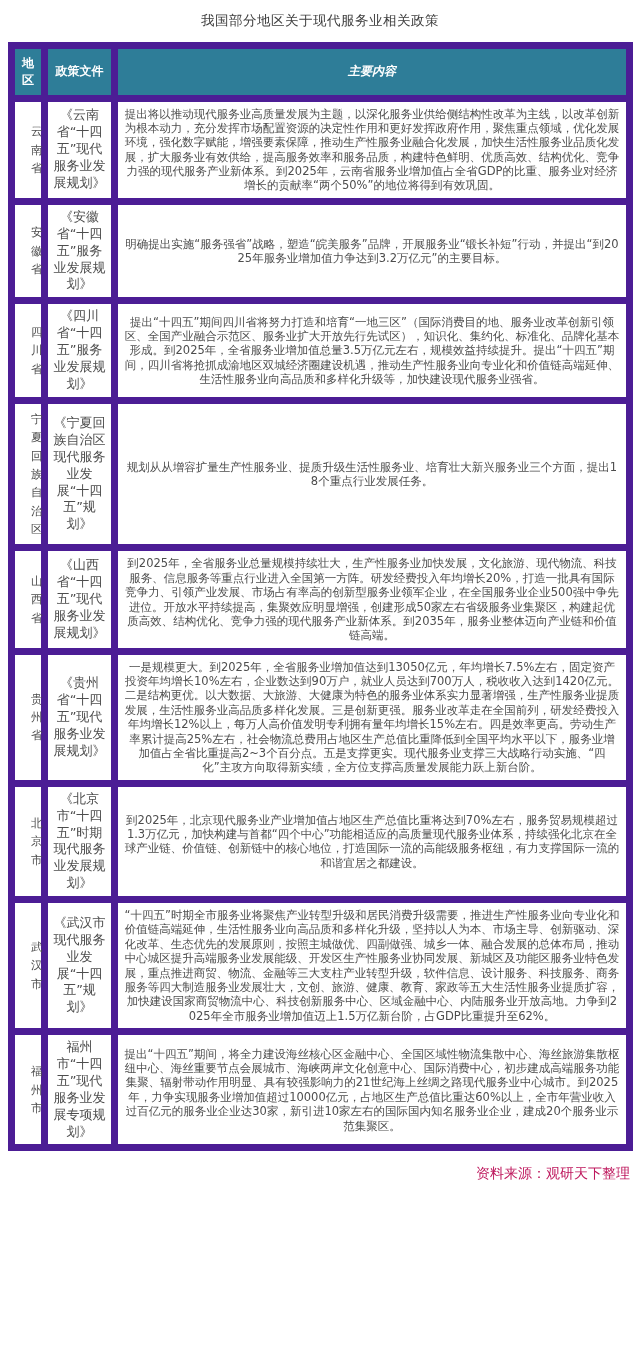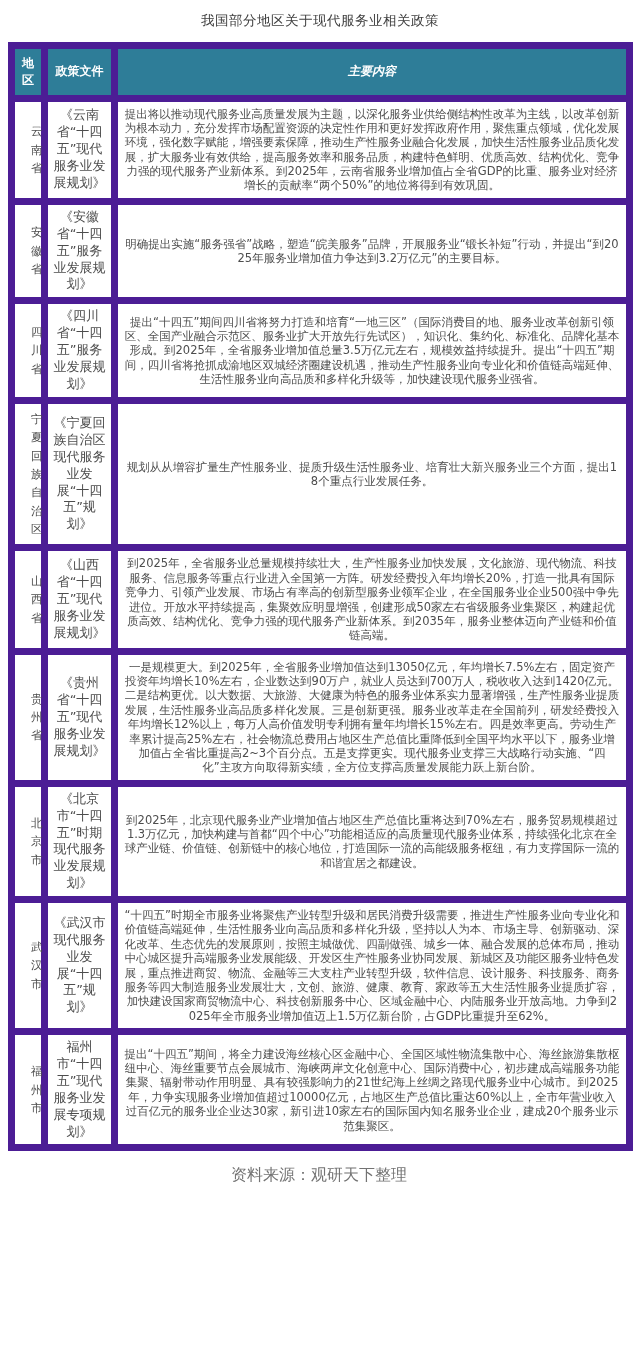--- a/index.html
+++ b/index.html
@@ -63,23 +63,23 @@
   }
   td.content-cell {
     font-size: 11.5px;
     line-height: 1.25;
     text-align: center;
     padding: 5px 6px;
     word-break: break-all;
     color: #4d4d4d;
   }
   .source-line {
-    text-align: center;
-    font-size: 16px;
-    color: #737373;
+    text-align: right;
+    font-size: 14px;
+    color: #be185d;
     padding: 14px 2px 0 0;
   }
 </style>
 </head>
 <body>
 
 <div class="page">
 
   <div class="page-title">我国部分地区关于现代服务业相关政策</div>
 

